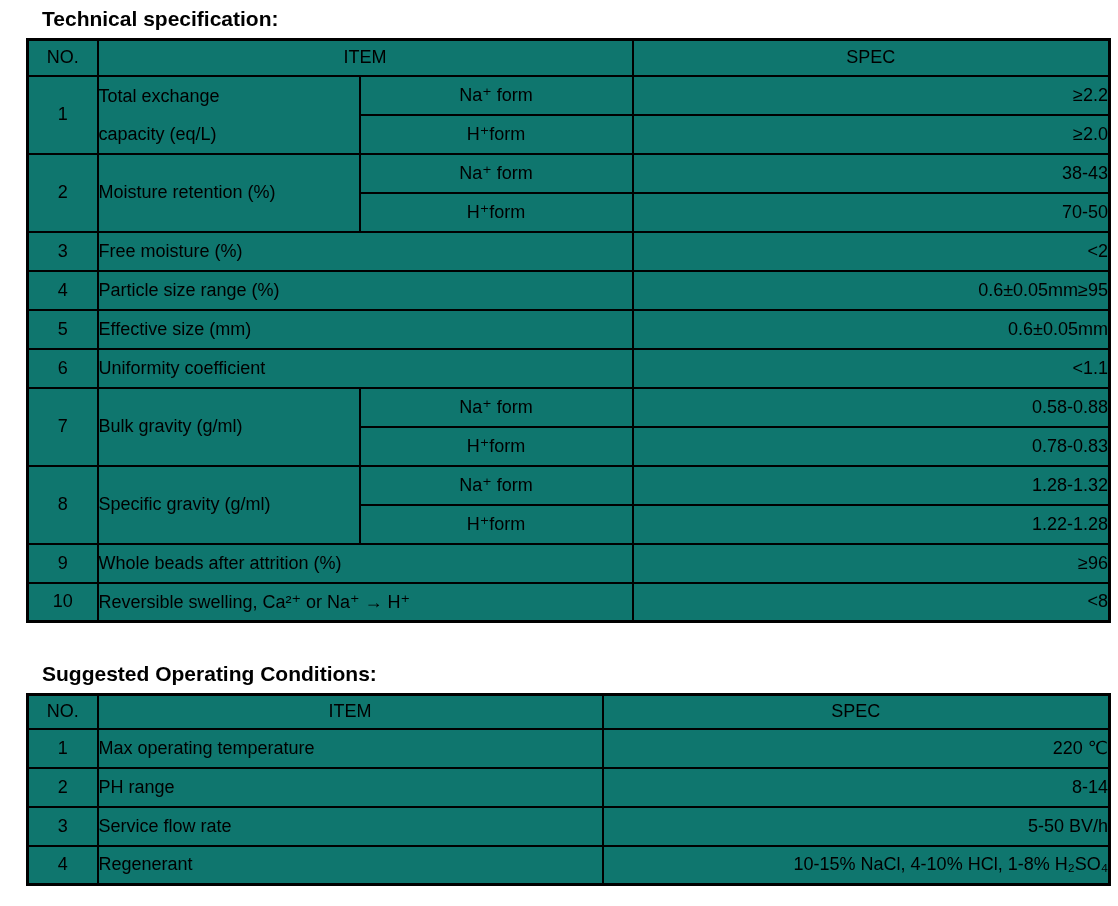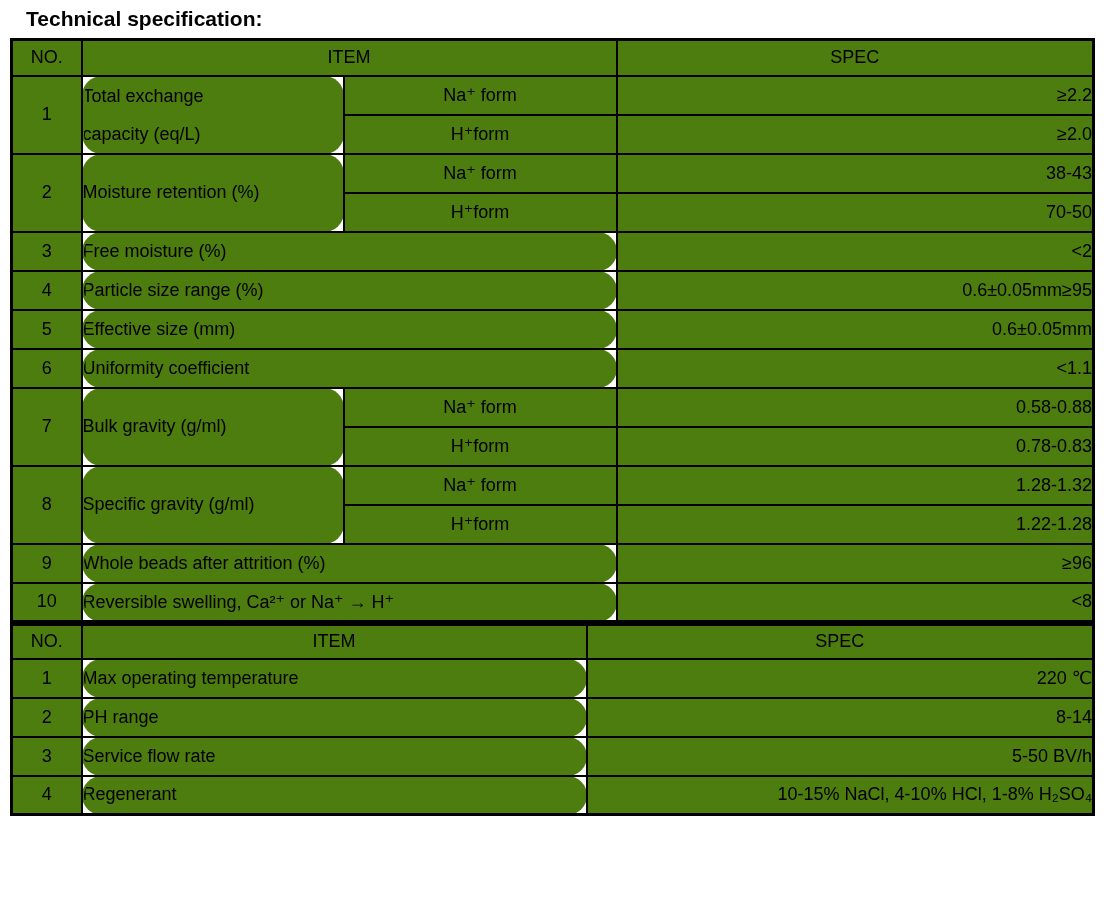--- a/index.html
+++ b/index.html
@@ -5,21 +5,21 @@
   html, body {
     margin: 0;
     padding: 0;
     background: #ffffff;
     width: 1118px;
     height: 906px;
     font-family: "Liberation Sans", "DejaVu Sans", sans-serif;
     color: #000000;
   }
   .page {
-    padding: 6px 0 0 10px;
+    padding: 6px 0 0 26px;
     box-sizing: border-box;
     width: 994px;
   }
   .section-title {
     font-size: 21px;
     font-weight: bold;
     margin: 0 0 7px 16px;
     line-height: 25px;
   }
   .section-title.second {
@@ -32,29 +32,29 @@
     border: 3px solid #000000;
   }
   table.spec-table th,
   table.spec-table td {
     border: 2px solid #000000;
     font-size: 18px;
     font-weight: normal;
     padding: 0;
     vertical-align: middle;
     overflow: hidden;
-    background: #4d7c0f;
+    background: #0f766e;
   }
   table.spec-table tr { height: 39px; }
   table.spec-table tr.header-row { height: 36px; }
   table.t2 tr { height: 39px; }
   table.t2 tr.header-row { height: 34px; }
   th.h-cell { text-align: center; }
   td.c-no { text-align: center; }
-  td.c-item { text-align: left; padding-left: 12px; border-radius: 20px; }
+  td.c-item { text-align: left; padding-left: 12px; }
   td.c-form { text-align: center; padding-left: 10px; }
   td.c-spec { text-align: right; }
   td.two-line {
     white-space: pre-line;
     line-height: 38px;
   }
 </style>
 </head>
 <body>
 
@@ -152,20 +152,21 @@
       </tr>
 
       <tr>
         <td class="c-no">10</td>
         <td class="c-item" colspan="2">Reversible swelling, Ca²⁺ or Na⁺ → H⁺</td>
         <td class="c-spec">&lt;8</td>
       </tr>
     </tbody>
   </table>
 
+  <h2 class="section-title second">Suggested Operating Conditions:</h2>
 
   <table class="spec-table t2">
     <colgroup>
       <col style="width:70px">
       <col style="width:505px">
       <col style="width:507px">
     </colgroup>
     <tbody>
       <tr class="header-row">
         <th class="h-cell">NO.</th>

